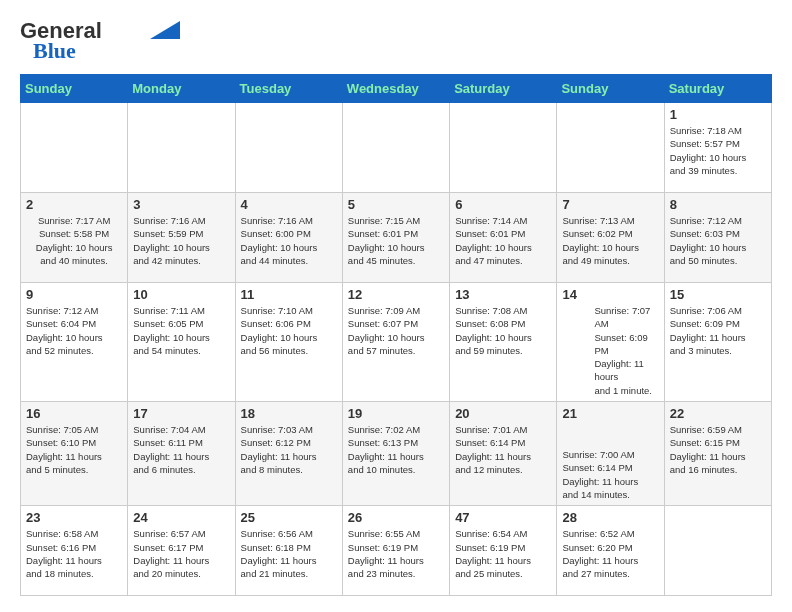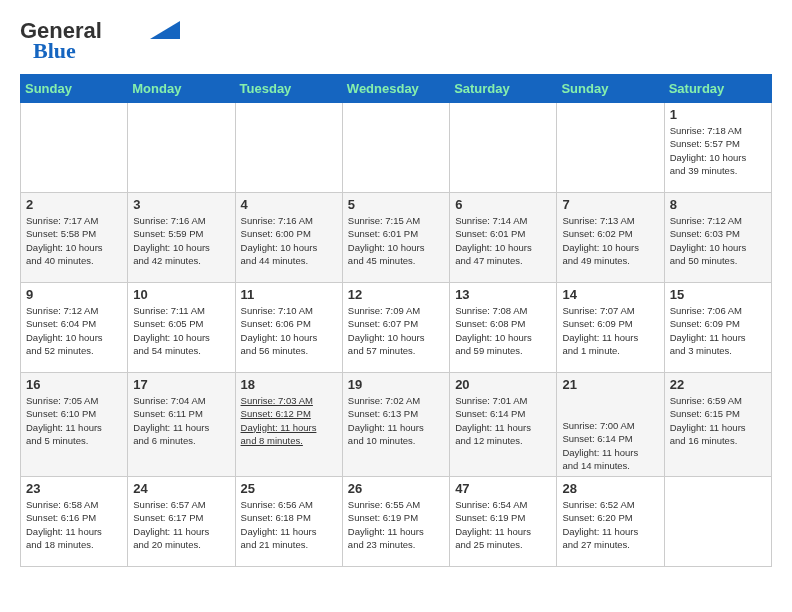--- a/index.html
+++ b/index.html
@@ -135,21 +135,21 @@
           <span class="day-number">1</span>
           <div class="day-info" style="white-space: pre-line;">Sunrise: 7:18 AM
 Sunset: 5:57 PM
 Daylight: 10 hours
 and 39 minutes.</div>
         </td>
       </tr>
       <tr>
         <td>
           <span class="day-number">2</span>
-          <div class="day-info" style="white-space: pre-line;">Sunrise: 7:17 AM
+          <div class="day-info" style="white-space: pre-line; text-align: center;">Sunrise: 7:17 AM
 Sunset: 5:58 PM
 Daylight: 10 hours
 and 40 minutes.</div>
         </td>
         <td>
           <span class="day-number">3</span>
           <div class="day-info" style="white-space: pre-line;">Sunrise: 7:16 AM
 Sunset: 5:59 PM
 Daylight: 10 hours
 and 42 minutes.</div>
@@ -221,21 +221,21 @@
         </td>
         <td>
           <span class="day-number">13</span>
           <div class="day-info" style="white-space: pre-line;">Sunrise: 7:08 AM
 Sunset: 6:08 PM
 Daylight: 10 hours
 and 59 minutes.</div>
         </td>
         <td>
           <span class="day-number">14</span>
-          <div class="day-info" style="white-space: pre-line;">Sunrise: 7:07 AM
+          <div class="day-info" style="white-space: pre-line; margin-left: 32px;">Sunrise: 7:07 AM
 Sunset: 6:09 PM
 Daylight: 11 hours
 and 1 minute.</div>
         </td>
         <td>
           <span class="day-number">15</span>
           <div class="day-info" style="white-space: pre-line;">Sunrise: 7:06 AM
 Sunset: 6:09 PM
 Daylight: 11 hours
 and 3 minutes.</div>
@@ -251,21 +251,21 @@
         </td>
         <td>
           <span class="day-number">17</span>
           <div class="day-info" style="white-space: pre-line;">Sunrise: 7:04 AM
 Sunset: 6:11 PM
 Daylight: 11 hours
 and 6 minutes.</div>
         </td>
         <td>
           <span class="day-number">18</span>
-          <div class="day-info" style="white-space: pre-line; text-decoration: underline;">Sunrise: 7:03 AM
+          <div class="day-info" style="white-space: pre-line;">Sunrise: 7:03 AM
 Sunset: 6:12 PM
 Daylight: 11 hours
 and 8 minutes.</div>
         </td>
         <td>
           <span class="day-number">19</span>
           <div class="day-info" style="white-space: pre-line;">Sunrise: 7:02 AM
 Sunset: 6:13 PM
 Daylight: 11 hours
 and 10 minutes.</div>

